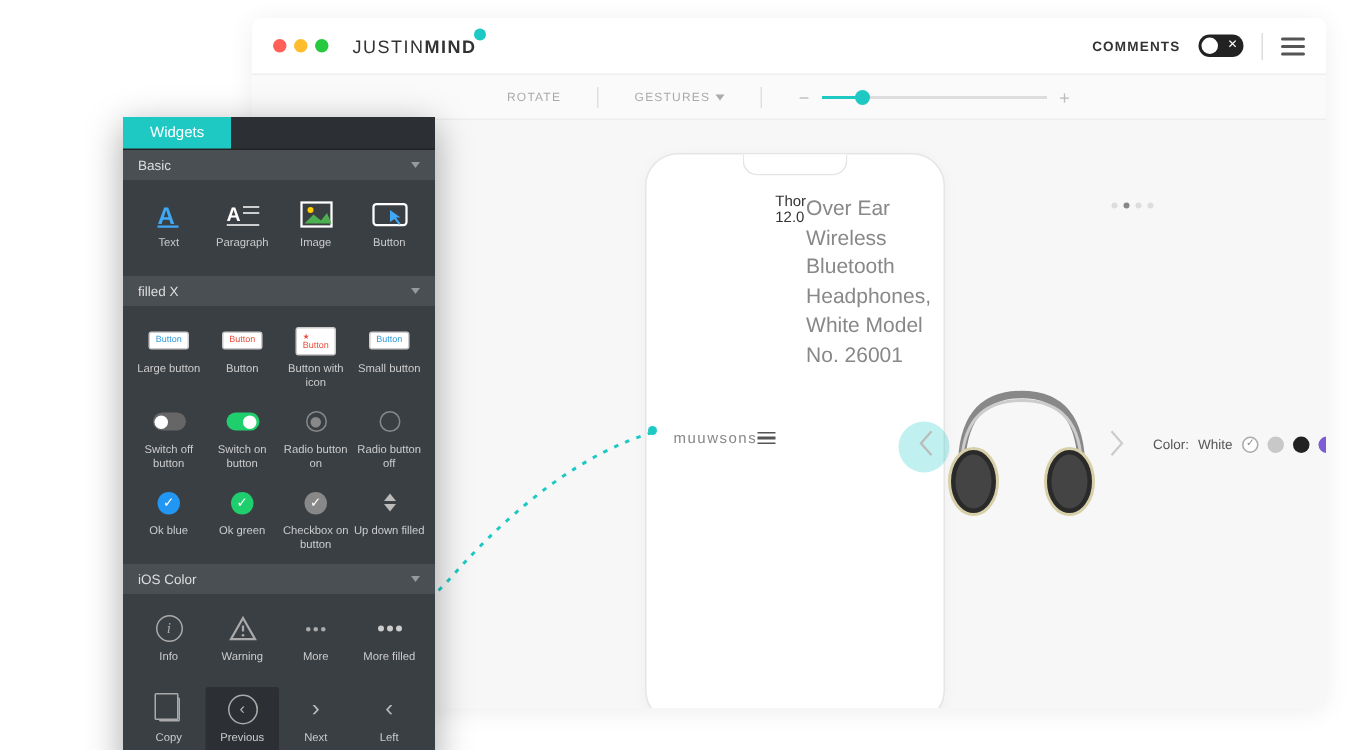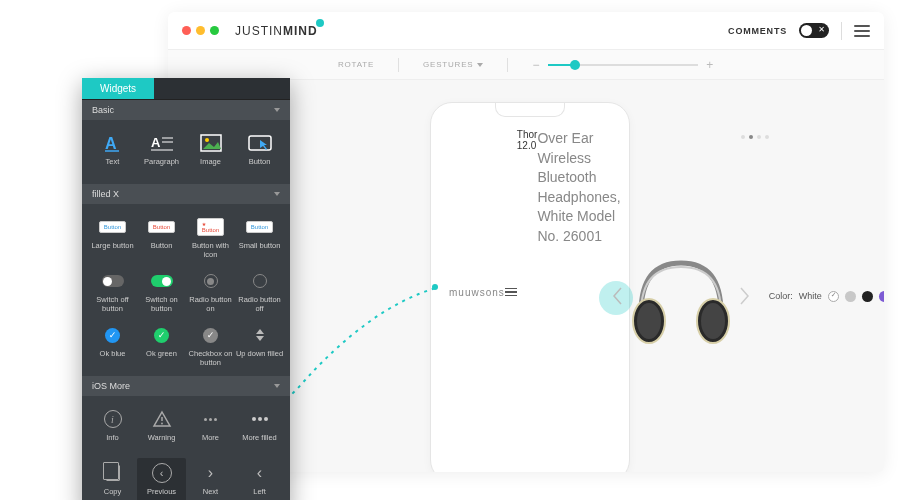--- a/index.html
+++ b/index.html
@@ -390,21 +390,21 @@
           <span class="updown">
             <span class="u"></span>
             <span class="d"></span>
           </span>
         </div>
         <span class="w-label">Up down filled</span>
       </div>
   </div>
 
   <div class="w-section">
-    <span>iOS More</span>
+    <span>iOS Color</span>
       <span class="chev"></span>
   </div>
   <div class="w-grid">
     <div class="w-item">
         <div class="w-icon">
           <span class="ios-icon">i</span>
         </div>
         <span class="w-label">Info</span>
       </div>
     <div class="w-item">

